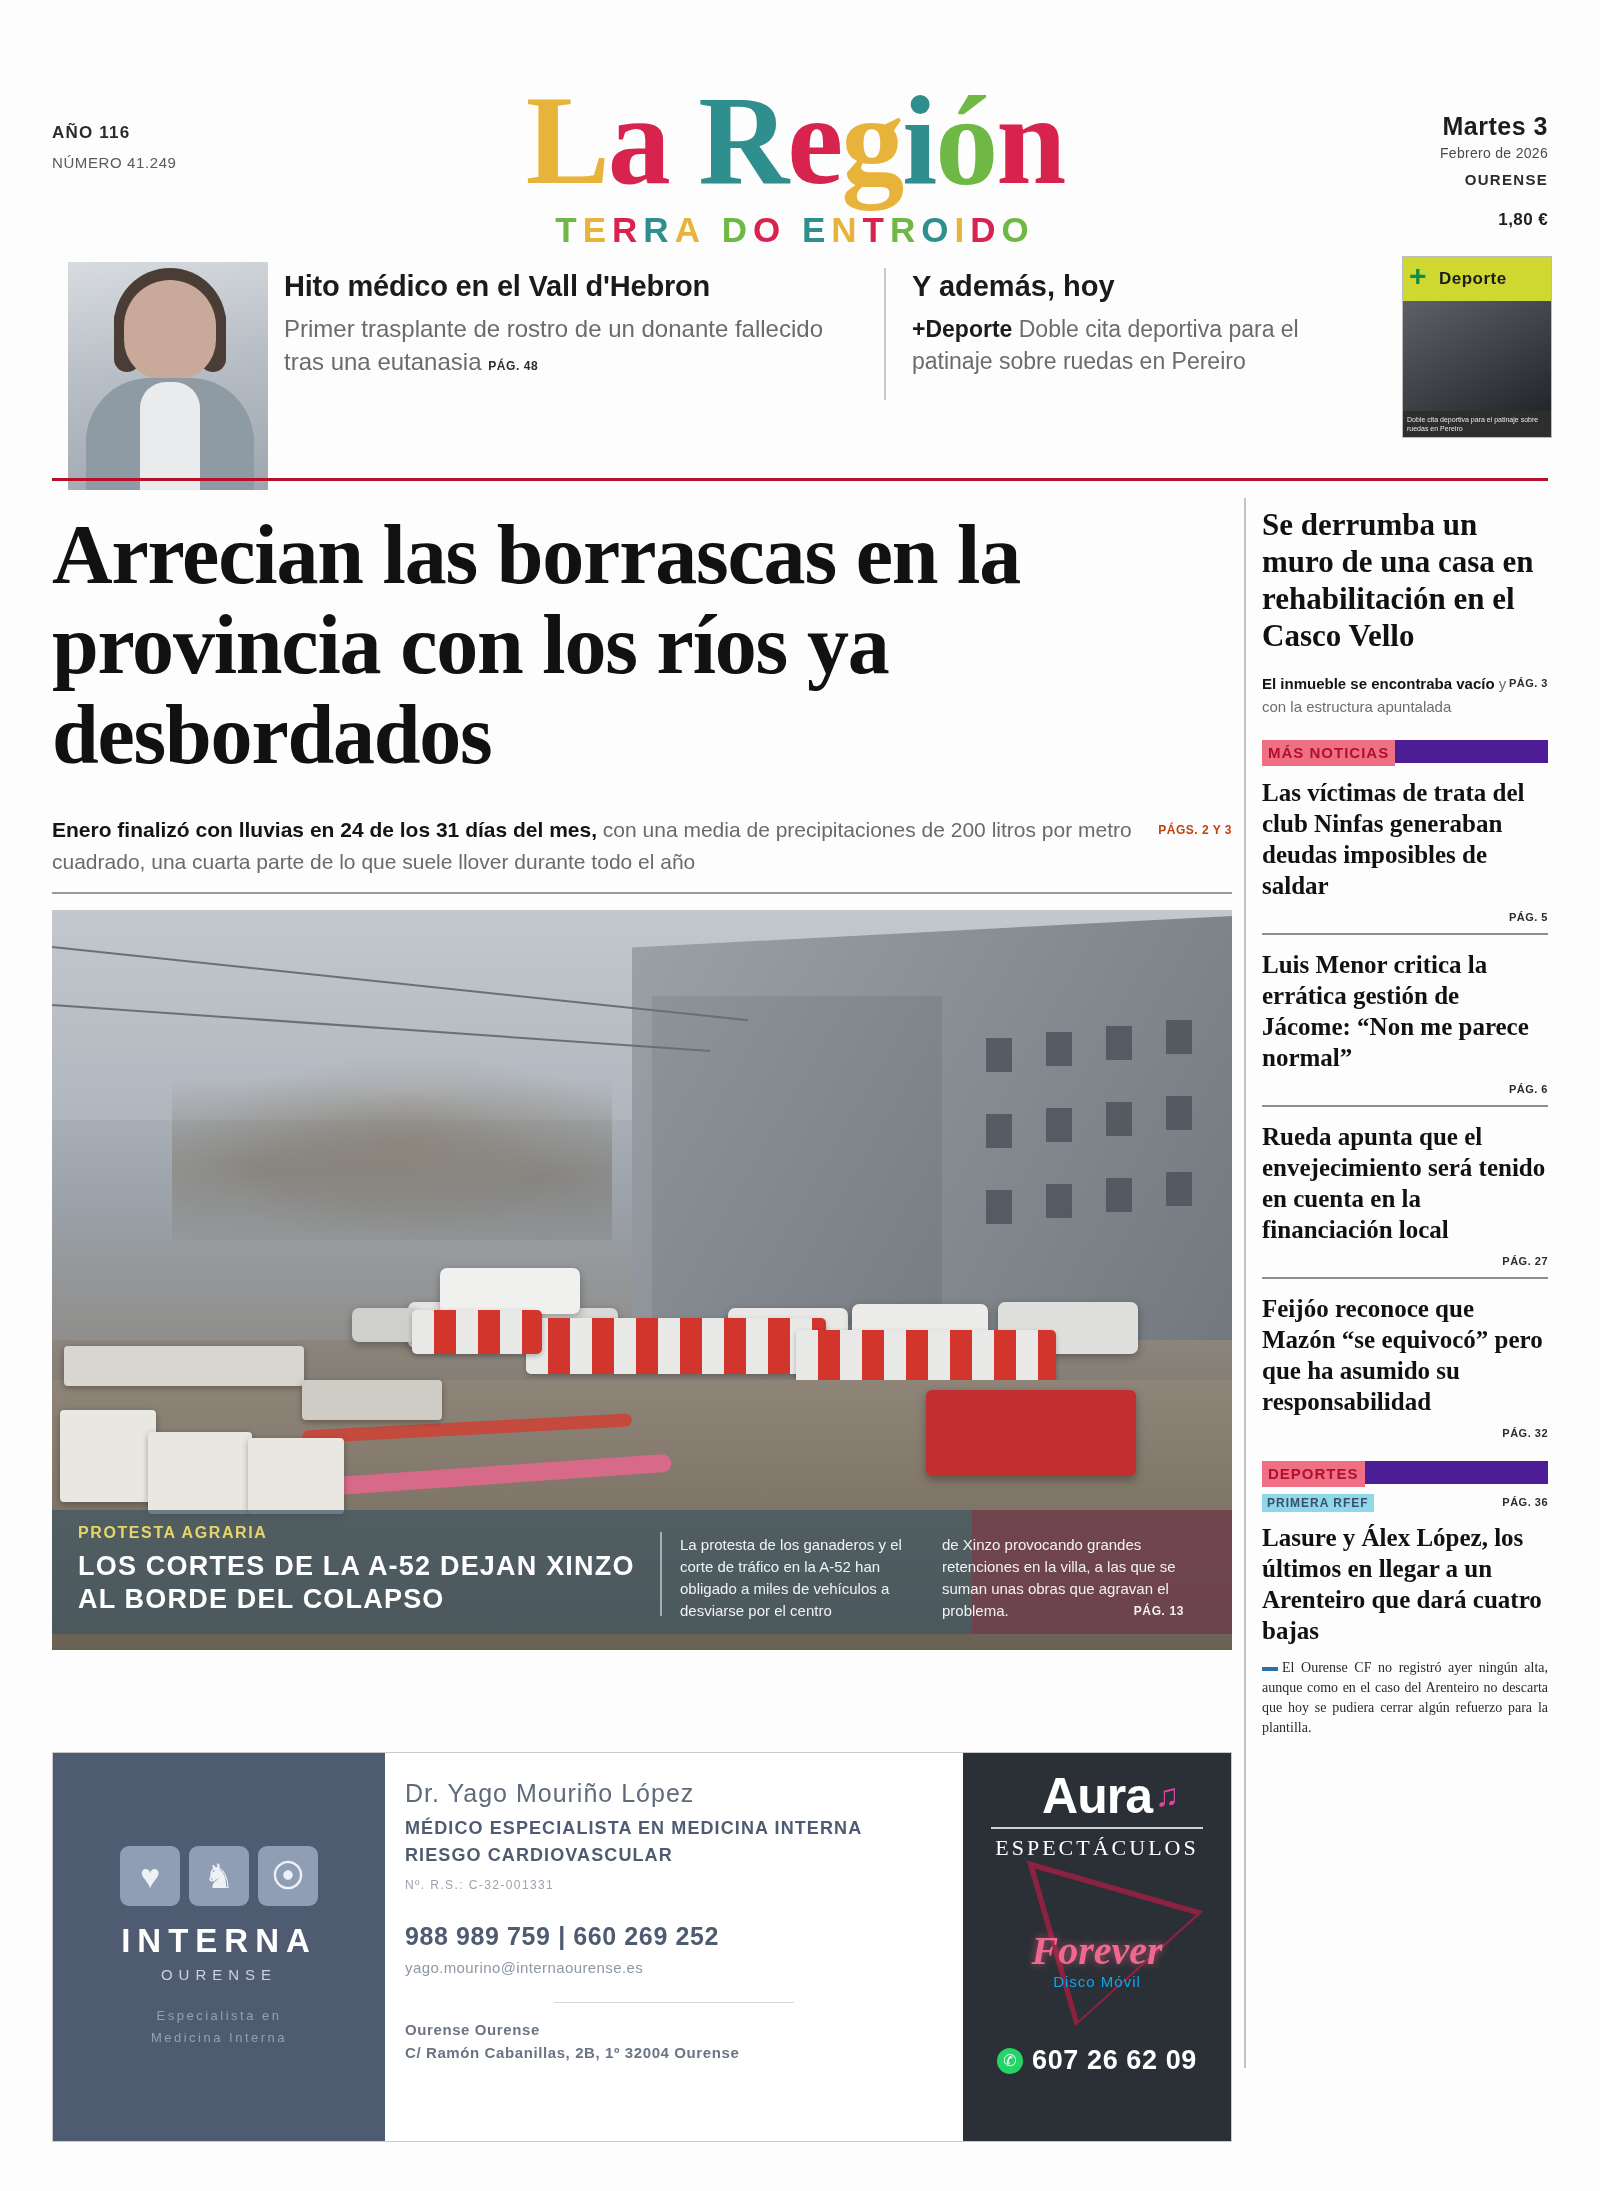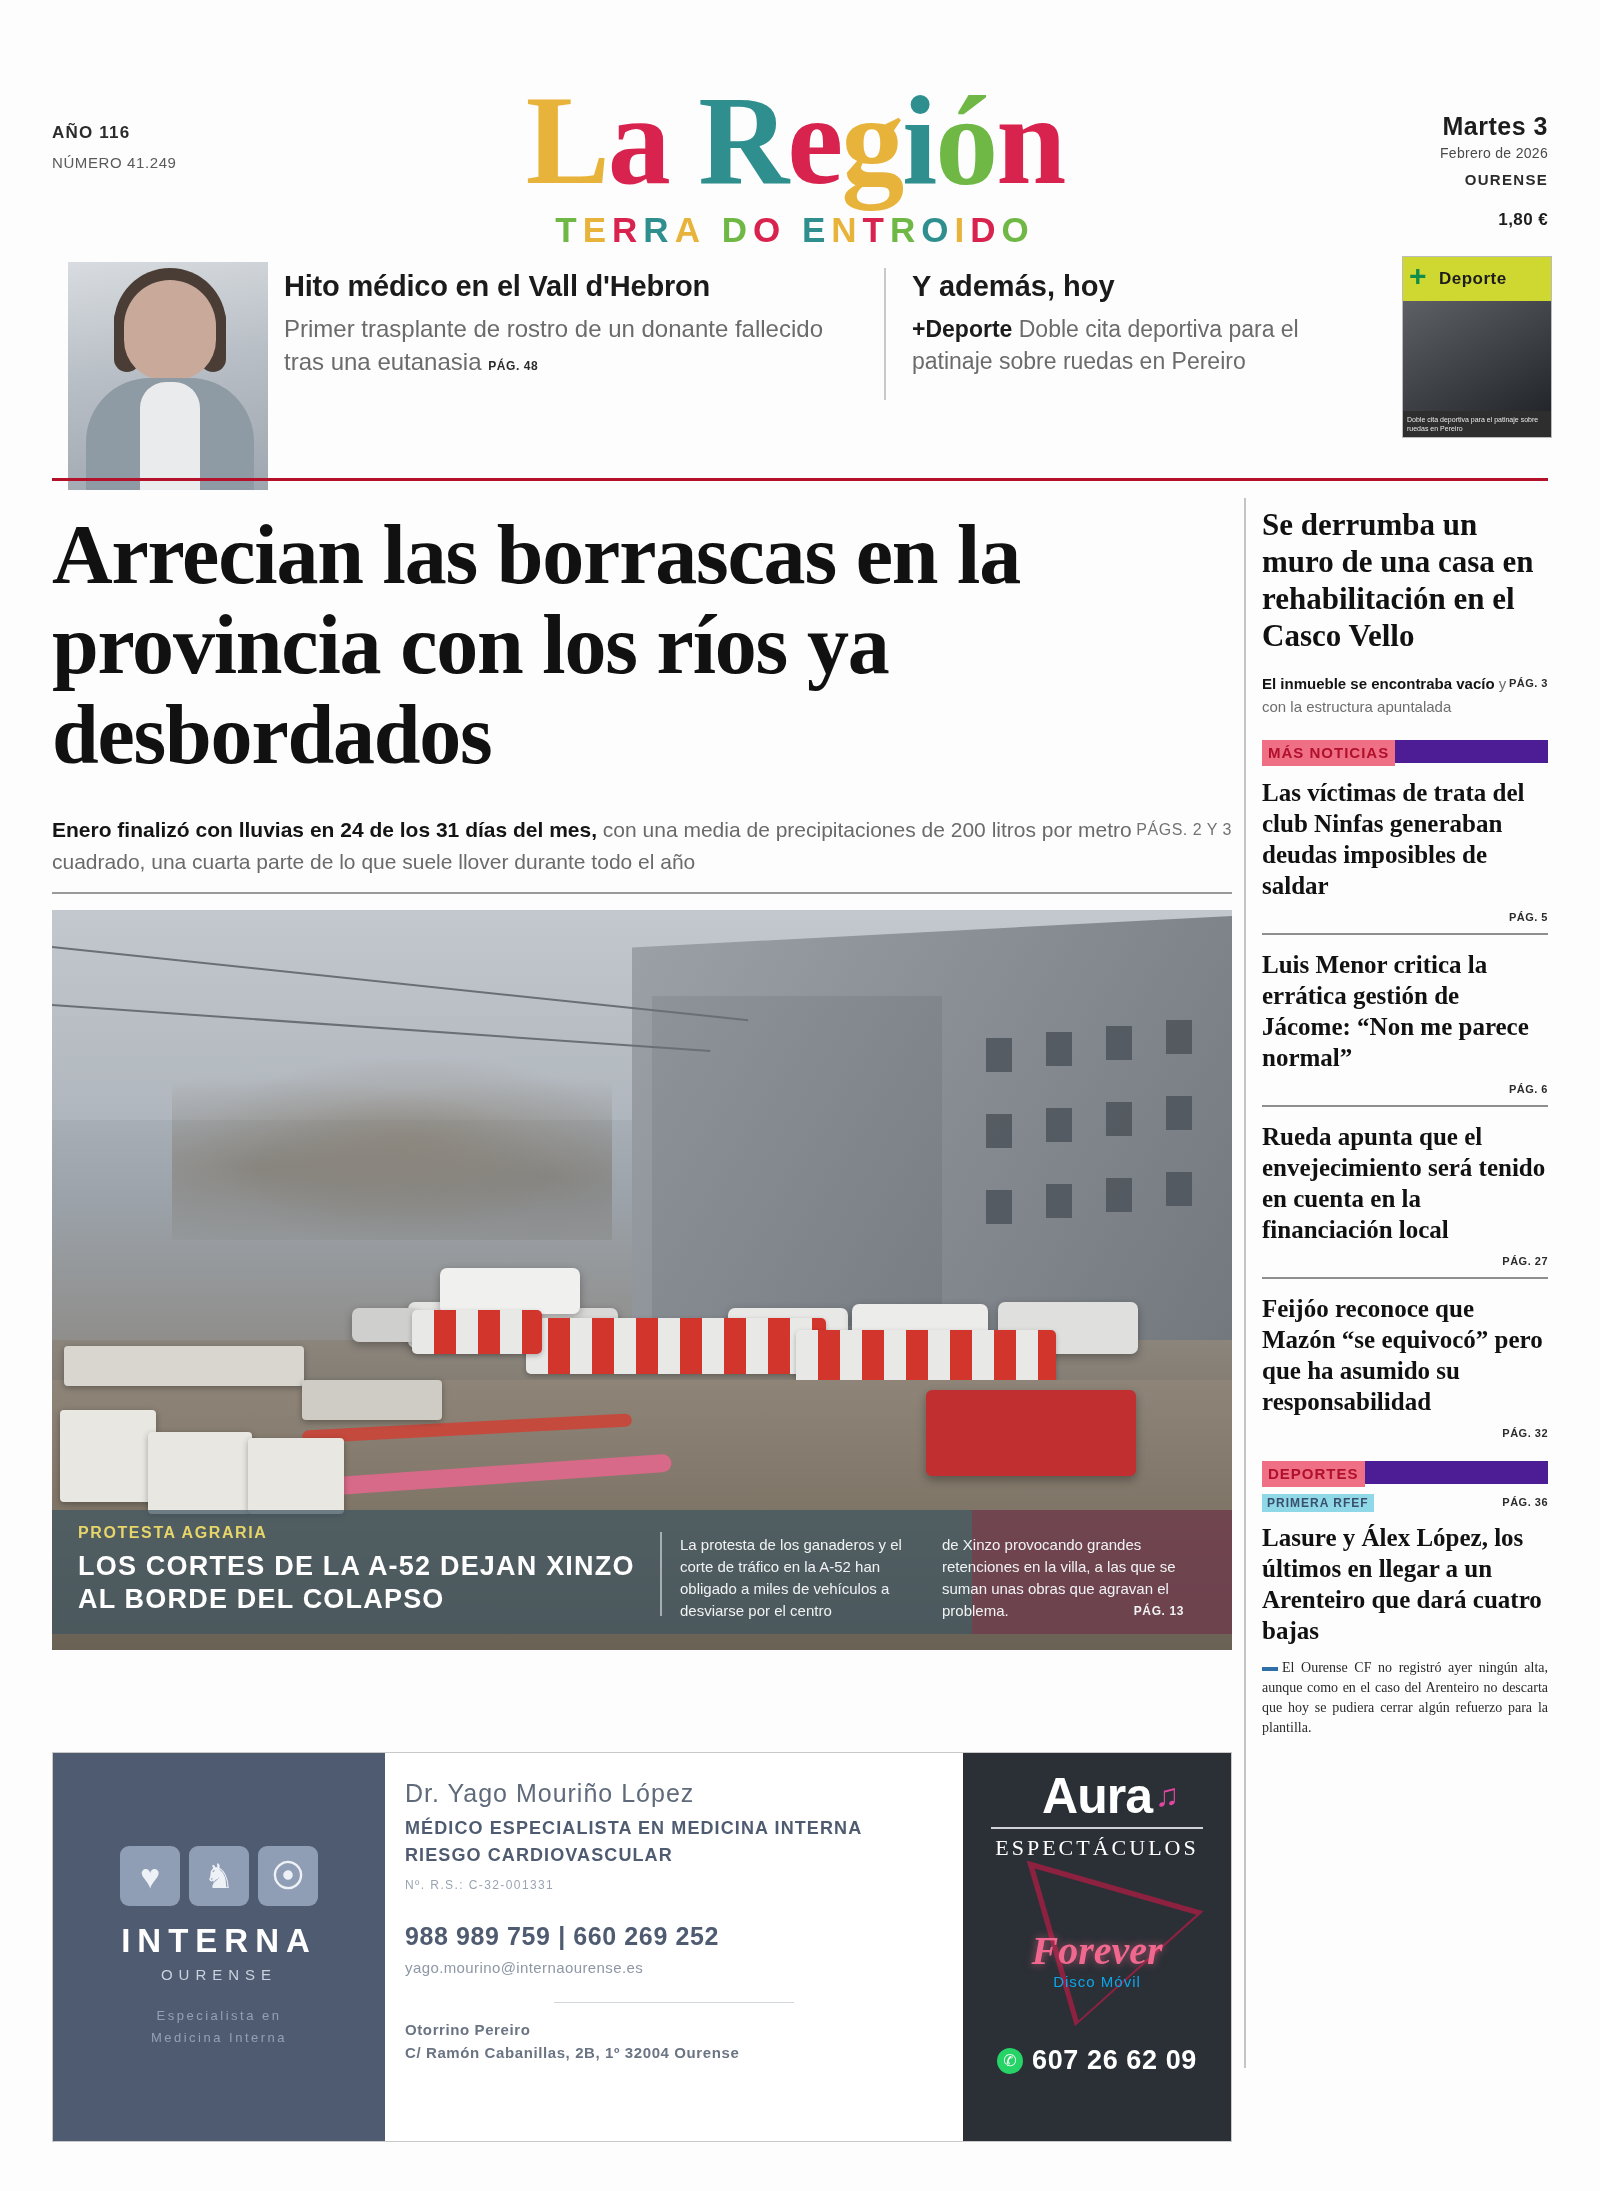--- a/index.html
+++ b/index.html
@@ -166,21 +166,21 @@
     font-family: "Liberation Serif", serif;
     font-size: 84px; line-height: 90px; font-weight: 700;
     color: #111; letter-spacing: -1.2px;
     padding-top: 18px;
   }
   .standfirst {
     margin-top: 34px;
     font-size: 21px; line-height: 32px; color: #6a6a6a;
   }
   .standfirst b { color: #141414; font-weight: 700; }
-  .standfirst .pg { float: right; font-size: 16px; font-weight: 400; color: #737373; letter-spacing: 0.5px; }
+  .standfirst .pg { float: right; font-size: 12px; font-weight: 700; color: #c2410c; letter-spacing: 0.5px; }
   .rule-thin {
     margin-top: 14px; height: 2px; background: #9a9a9a; width: 100%;
   }
 
   
   .photo {
     position: relative; margin-top: 16px; width: 1180px; height: 740px;
     overflow: hidden;
     background: linear-gradient(180deg, #c7ccd2 0%, #b3bac1 18%, #9aa1a8 40%, #8d8a85 62%, #7e7871 100%);
   }
@@ -653,21 +653,21 @@
     </div>
 
     <div class="ad-doctor">
       <div class="dn">Dr. Yago Mouriño López</div>
       <div class="l1">MÉDICO ESPECIALISTA EN MEDICINA INTERNA</div>
       <div class="l2">RIESGO CARDIOVASCULAR</div>
       <div class="l3">Nº. R.S.: C-32-001331</div>
       <div class="ph">988 989 759 | 660 269 252</div>
       <div class="em">yago.mourino@internaourense.es</div>
       <div class="hr"></div>
-      <div class="a1">Otorrino Pereiro</div>
+      <div class="a1">Ourense Ourense</div>
       <div class="a2">C/ Ramón Cabanillas, 2B, 1º 32004 Ourense</div>
     </div>
 
     <div class="ad-aura">
       <div class="aura-word">
         <span>Aura</span>
         <span class="aura-note">♫</span>
       </div>
       <div class="aura-line"></div>
       <div class="aura-sub">ESPECTÁCULOS</div>

